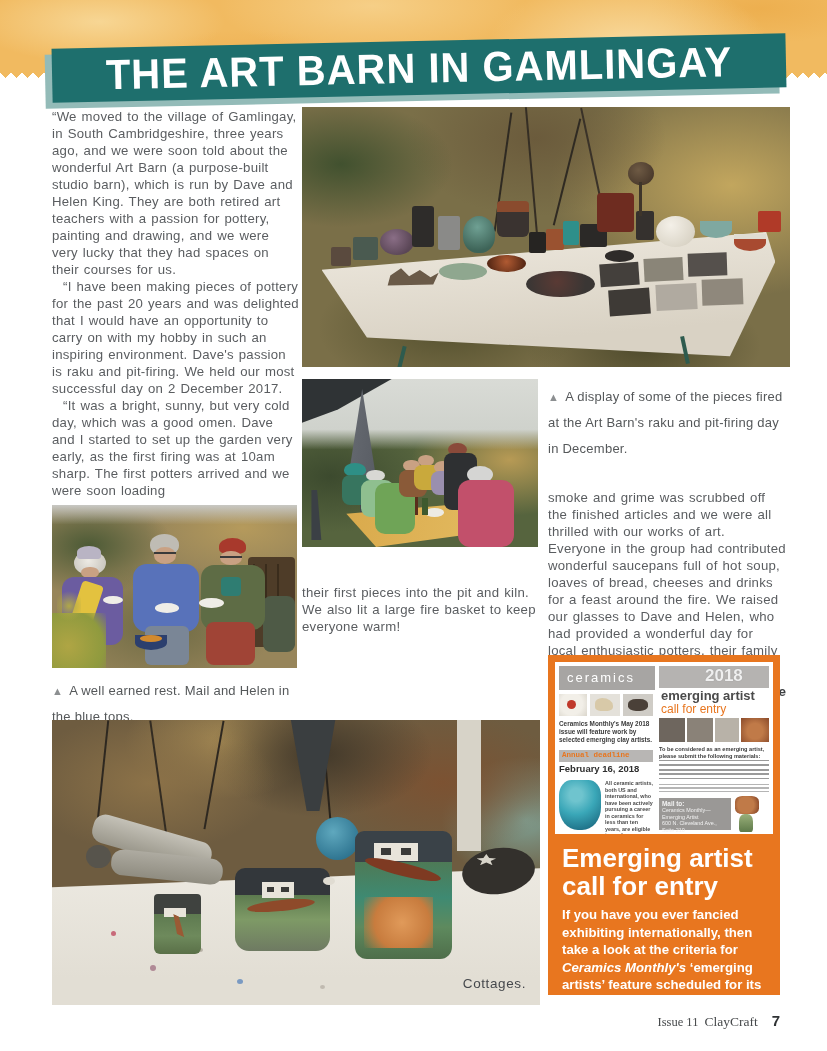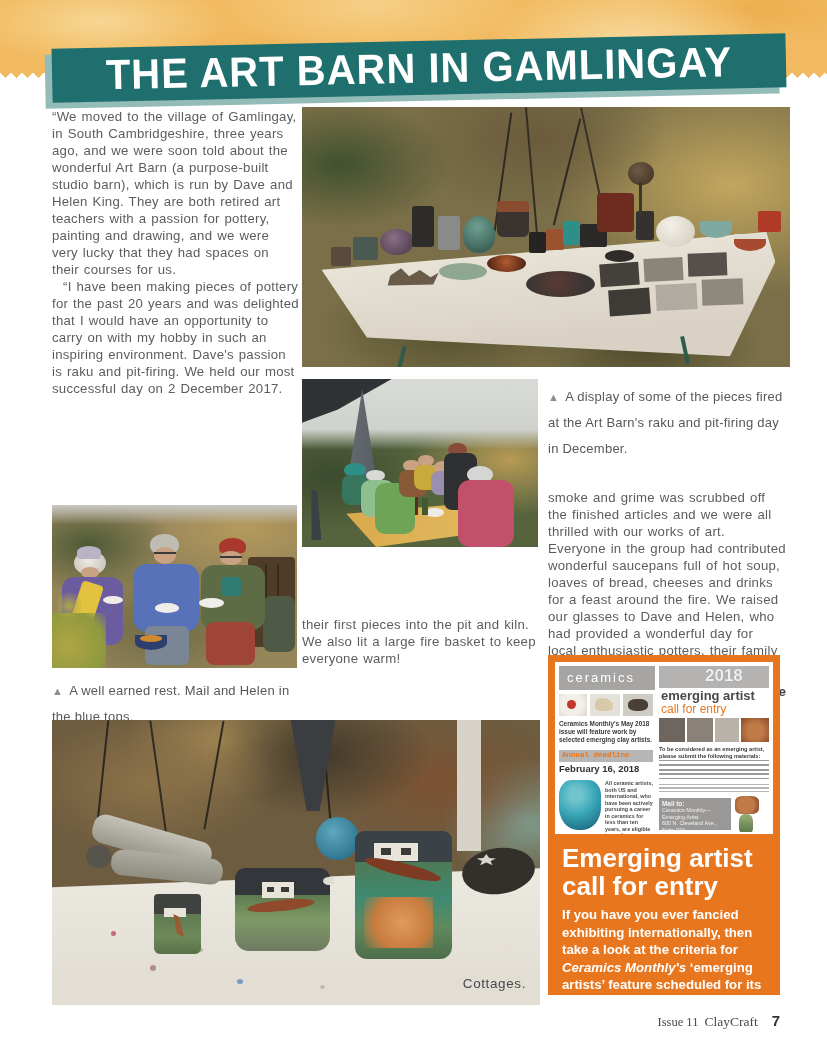--- a/index.html
+++ b/index.html
@@ -28,21 +28,21 @@
 
   
   .bodytext{color:#5A5D60;font-size:13.2px;line-height:17px;letter-spacing:.25px;word-spacing:1px;}
   .bodytext p{margin:0;}
   .bodytext p + p{text-indent:11px;}
   .caption{color:#55585A;font-size:13px;line-height:26px;letter-spacing:.25px;}
   .tri{color:#8C8F91;font-size:11px;margin-right:6px;}
   .byline{font-weight:bold;color:#3E4144;font-size:13.5px;text-align:right;margin-top:8px;}
 
   .col1{position:absolute;left:52px;top:108px;width:247px;}
-  .col2-body{position:absolute;left:302px;top:584px;width:239px;margin-top:32px;}
+  .col2-body{position:absolute;left:302px;top:584px;width:239px;}
   .col3{position:absolute;left:548px;top:384px;width:238px;}
   .cap-rest{position:absolute;left:52px;top:678px;width:250px;}
   .cap-feast{position:absolute;left:302px;top:556px;width:239px;}
   .cap-display{margin-bottom:14px;}
   .col3 .gap{height:13px;}
 
   
   .ph{position:absolute;overflow:hidden;}
   .ph *{position:absolute;}
   .ph-raku{left:302px;top:107px;width:488px;height:260px;
@@ -102,20 +102,21 @@
 
   <div class="header-band"></div>
   <div class="header-zigzag"></div>
   <div class="banner">
     <div class="banner-title">THE ART BARN IN GAMLINGAY</div>
   </div>
 
   <div class="col1 bodytext">
     <p>“We moved to the village of Gamlingay, in South Cambridgeshire, three years ago, and we were soon told about the wonderful Art Barn (a purpose-built studio barn), which is run by Dave and Helen King. They are both retired art teachers with a passion for pottery, painting and drawing, and we were very lucky that they had spaces on their courses for us.</p>
     <p>“I have been making pieces of pottery for the past 20 years and was delighted that I would have an opportunity to carry on with my hobby in such an inspiring environment. Dave's passion is raku and pit-firing. We held our most successful day on 2 December 2017.</p>
+    <p>“It was a bright, sunny, but very cold day, which was a good omen. Dave and I started to set up the garden very early, as the first firing was at 10am sharp. The first potters arrived and we were soon loading</p>
   </div>
 
   <div class="ph ph-raku">
     <span style="left:41%;top:2%;width:2px;height:120px;background:#2F2A22;transform:rotate(8deg);"></span>
     <span style="left:47%;top:0;width:2px;height:140px;background:#352E24;transform:rotate(-5deg);"></span>
     <span style="left:54%;top:4%;width:2px;height:110px;background:#2F2A22;transform:rotate(14deg);"></span>
     <span style="left:59%;top:0;width:2px;height:95px;background:#3A3228;transform:rotate(-12deg);"></span>
     <span style="left:4%;top:46%;width:93%;height:52%;background:linear-gradient(175deg,#EFEAE0,#D9D2C4 75%);clip-path:polygon(0 32%,98% 4%,100% 26%,90% 96%,10% 82%);"></span>
     <span style="left:20%;top:92%;width:4px;height:22px;background:#2E5B4E;transform:rotate(14deg);"></span>
     <span style="left:78%;top:88%;width:4px;height:28px;background:#2E5B4E;transform:rotate(-12deg);"></span>

